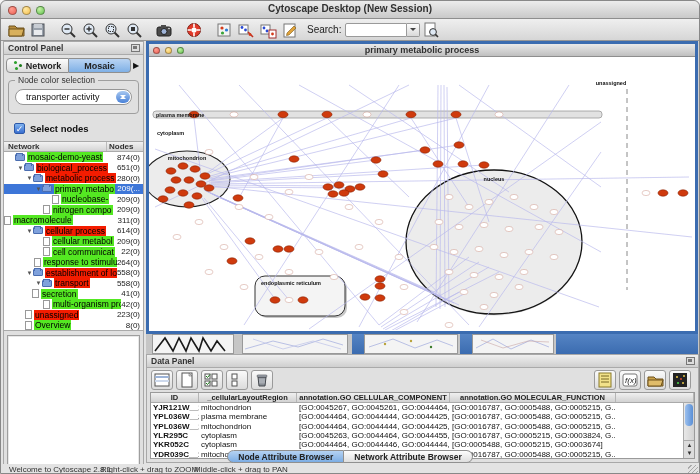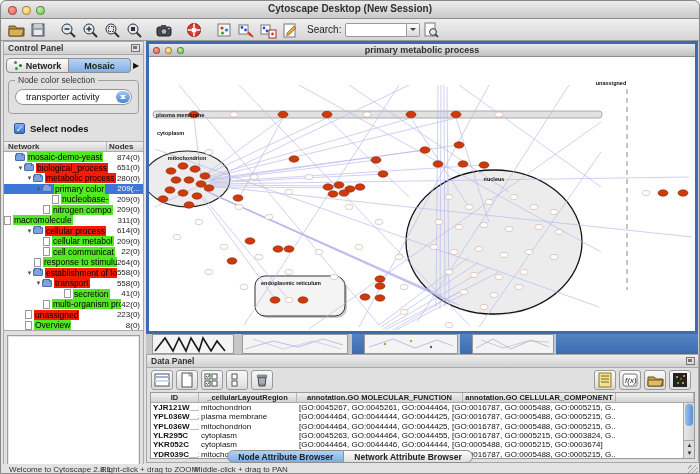--- a/index.html
+++ b/index.html
@@ -283,21 +283,21 @@
         </div>
         <div class="trow" style="padding-left: 22px;">
           <span class="tri">▼</span>
           <span class="fold"></span>
           <span class="tlabel red">metabolic process</span>
           <span class="tcount">280(0)</span>
         </div>
         <div class="trow sel" style="padding-left: 31px;">
           <span class="tri">▼</span>
           <span class="fold"></span>
-          <span class="tlabel green">primary color</span>
+          <span class="tlabel green">primary metabo</span>
           <span class="tcount">209(...</span>
         </div>
         <div class="trow" style="padding-left: 48px;">
           <span class="leafico"></span>
           <span class="tlabel green">nucleobase-</span>
           <span class="tcount">209(0)</span>
         </div>
         <div class="trow" style="padding-left: 39px;">
           <span class="leafico"></span>
           <span class="tlabel green">nitrogen compo</span>
@@ -334,21 +334,21 @@
           <span class="fold"></span>
           <span class="tlabel red">establishment of lo</span>
           <span class="tcount">558(0)</span>
         </div>
         <div class="trow" style="padding-left: 31px;">
           <span class="tri">▼</span>
           <span class="fold"></span>
           <span class="tlabel red">transport</span>
           <span class="tcount">558(0)</span>
         </div>
-        <div class="trow" style="padding-left: 60px;">
+        <div class="trow" style="padding-left: 28px;">
           <span class="leafico"></span>
           <span class="tlabel green">secretion</span>
           <span class="tcount">41(0)</span>
         </div>
         <div class="trow" style="padding-left: 39px;">
           <span class="leafico"></span>
           <span class="tlabel green">multi-organism pro</span>
           <span class="tcount">42(0)</span>
         </div>
         <div class="trow" style="padding-left: 21px;">
@@ -644,22 +644,22 @@
               <circle cx="7" cy="12" r="1" fill="#4ad84a"></circle>
               <circle cx="12" cy="12" r="1" fill="#e8c84a"></circle>
             </svg>
           </span>
         </span>
     </div>
     <div class="dtable">
       <div class="dhead" id="dhead">
           <div style="width: 48px;">ID</div>
           <div style="width: 98px;">_cellularLayoutRegion</div>
+          <div style="width: 153px;">annotation.GO CELLULAR_COMPONENT</div>
           <div style="width: 166px;">annotation.GO MOLECULAR_FUNCTION</div>
-          <div style="width: 153px;">annotation.GO CELLULAR_COMPONENT</div>
           <div style="flex: 1 1 0%;"></div>
         </div>
       <div id="drows">
           <div class="drow">
             <div class="id" style="width: 48px;">YJR121W__1</div>
             <div style="width: 98px;">mitochondrion</div>
             <div style="width: 153px;">[GO:0045267, GO:0045261, GO:0044464, G...</div>
             <div style="width: 166px;">[GO:0016787, GO:0005488, GO:0005215, G...</div>
           </div>
           <div class="drow">

